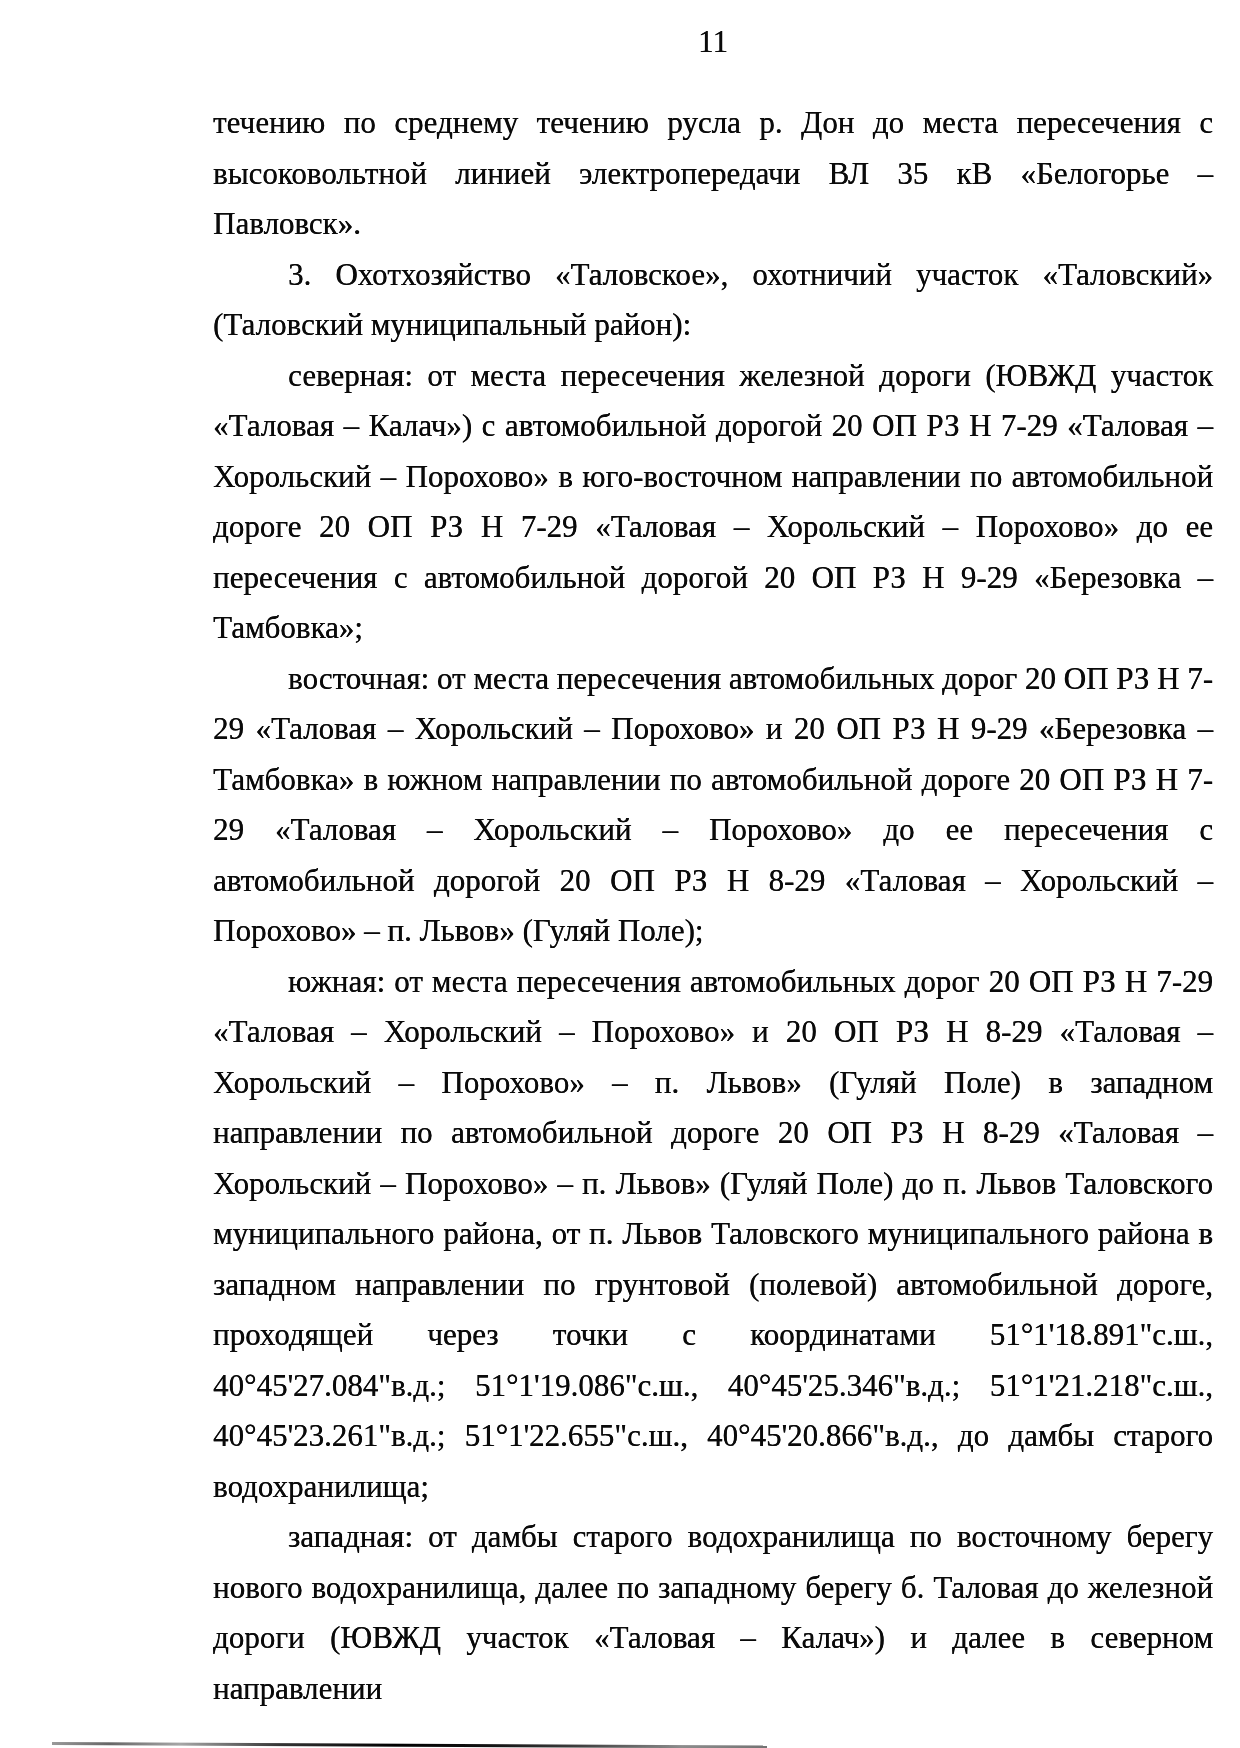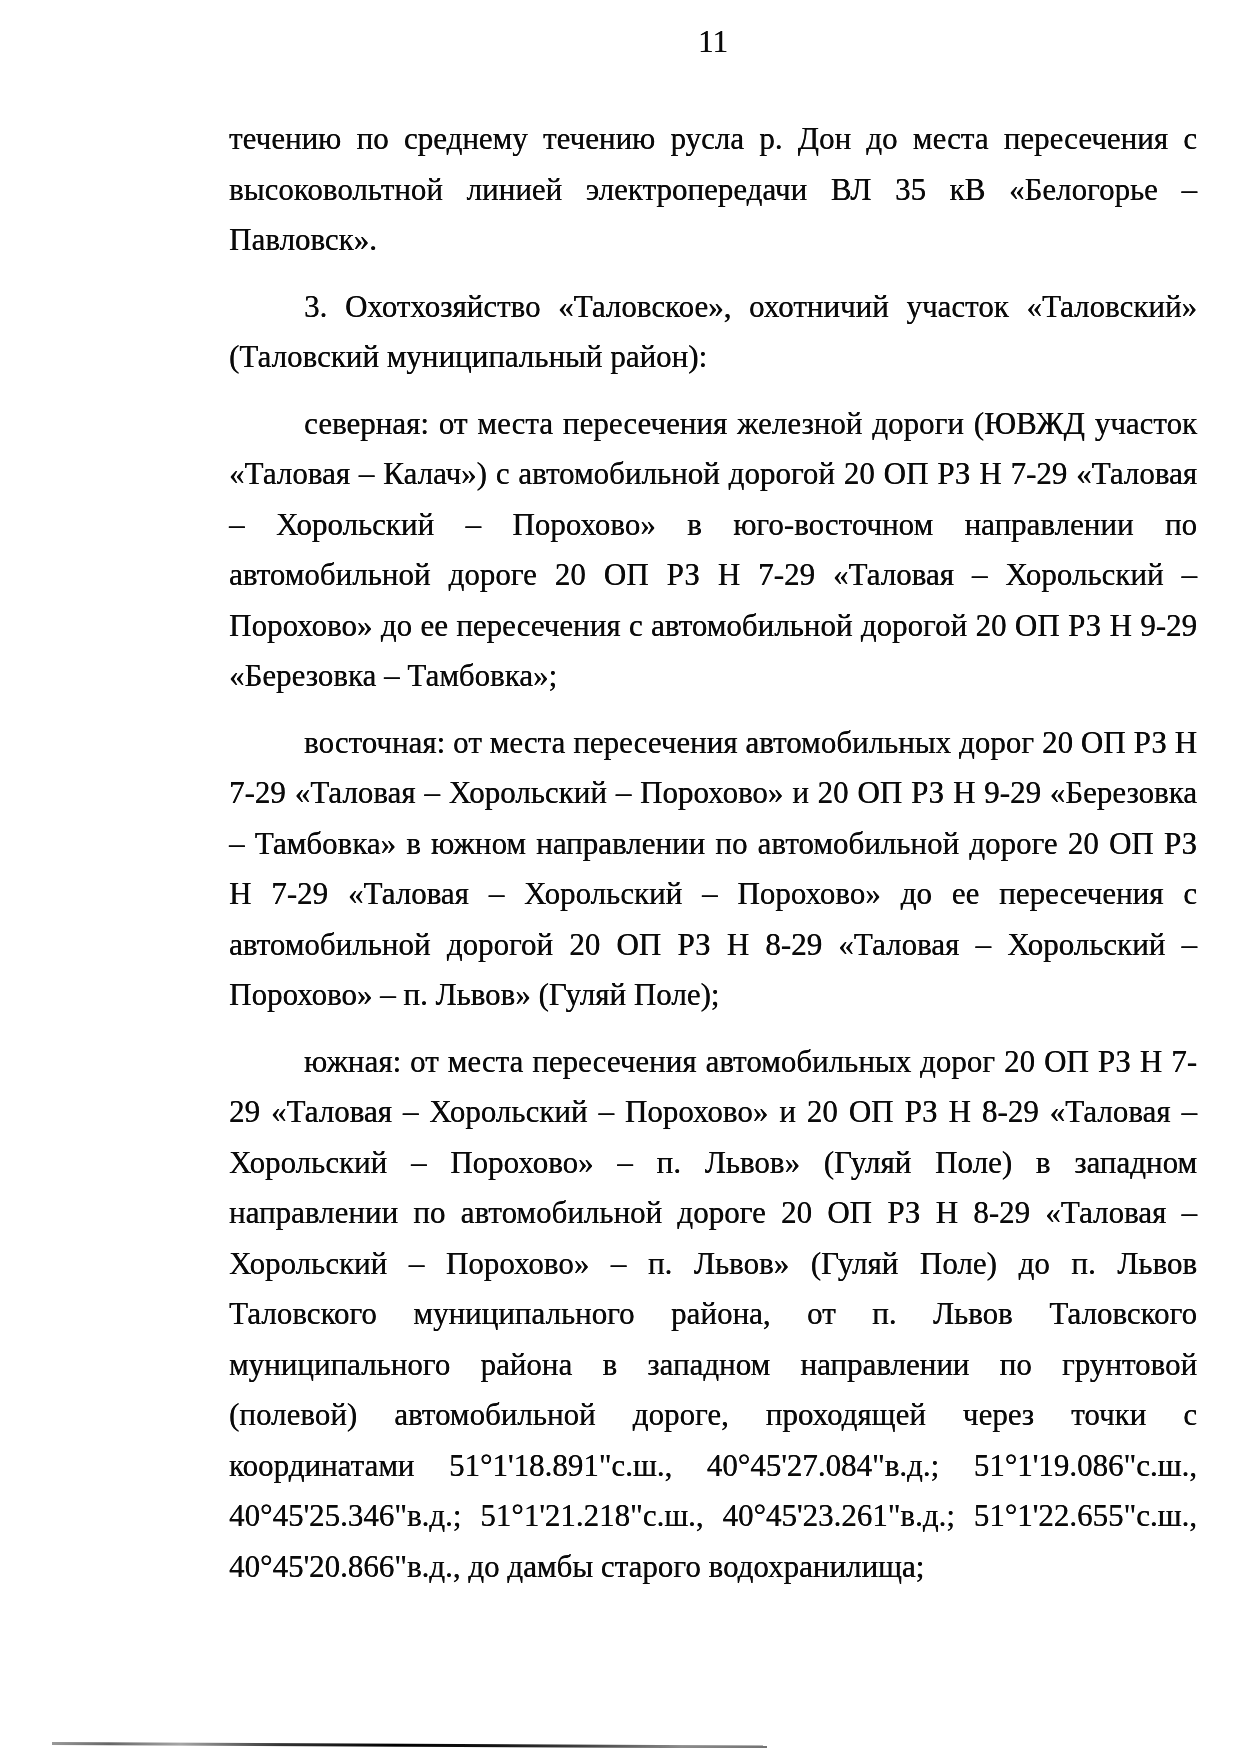--- a/index.html
+++ b/index.html
@@ -31,21 +31,21 @@
     top: 98px;
     left: 213px;
     width: 1000px;
     font-size: 31px;
     line-height: 50.5px;
     text-align: justify;
     text-shadow: 0.3px 0 0 currentColor;
     hyphens: none;
   }
   .para {
-    margin: 16px;
+    margin: 0;
     text-indent: 75px;
   }
   .para.no-indent {
     text-indent: 0;
   }
   .scan-artifact {
     position: absolute;
     left: 52px;
     bottom: 3px;
     width: 715px;
@@ -70,17 +70,18 @@
 <div class="page">
 
   <div class="page-number">11</div>
 
   <div class="content">
     <p class="para no-indent">течению по среднему течению русла р. Дон до места пересечения с высоковольтной линией электропередачи ВЛ 35 кВ «Белогорье – Павловск».</p>
     <p class="para">3. Охотхозяйство «Таловское», охотничий участок «Таловский» (Таловский муниципальный район):</p>
     <p class="para">северная: от места пересечения железной дороги (ЮВЖД участок «Таловая – Калач») с автомобильной дорогой 20 ОП РЗ Н 7-29 «Таловая – Хорольский – Порохово» в юго-восточном направлении по автомобильной дороге 20 ОП РЗ Н 7-29 «Таловая – Хорольский – Порохово» до ее пересечения с автомобильной дорогой 20 ОП РЗ Н 9-29 «Березовка – Тамбовка»;</p>
     <p class="para">восточная: от места пересечения автомобильных дорог 20 ОП РЗ Н 7-29 «Таловая – Хорольский – Порохово» и 20 ОП РЗ Н 9-29 «Березовка – Тамбовка» в южном направлении по автомобильной дороге 20 ОП РЗ Н 7-29 «Таловая – Хорольский – Порохово» до ее пересечения с автомобильной дорогой 20 ОП РЗ Н 8-29 «Таловая – Хорольский – Порохово» – п. Львов» (Гуляй Поле);</p>
     <p class="para">южная: от места пересечения автомобильных дорог 20 ОП РЗ Н 7-29 «Таловая – Хорольский – Порохово» и 20 ОП РЗ Н 8-29 «Таловая – Хорольский – Порохово» – п. Львов» (Гуляй Поле) в западном направлении по автомобильной дороге 20 ОП РЗ Н 8-29 «Таловая – Хорольский – Порохово» – п. Львов» (Гуляй Поле) до п. Львов Таловского муниципального района, от п. Львов Таловского муниципального района в западном направлении по грунтовой (полевой) автомобильной дороге, проходящей через точки с координатами 51°1'18.891"с.ш., 40°45'27.084"в.д.; 51°1'19.086"с.ш., 40°45'25.346"в.д.; 51°1'21.218"с.ш., 40°45'23.261"в.д.; 51°1'22.655"с.ш., 40°45'20.866"в.д., до дамбы старого водохранилища;</p>
+    <p class="para">западная: от дамбы старого водохранилища по восточному берегу нового водохранилища, далее по западному берегу б. Таловая до железной дороги (ЮВЖД участок «Таловая – Калач») и далее в северном направлении</p>
   </div>
 
   <div class="scan-artifact"></div>
 
 </div>
 
 </body></html>

